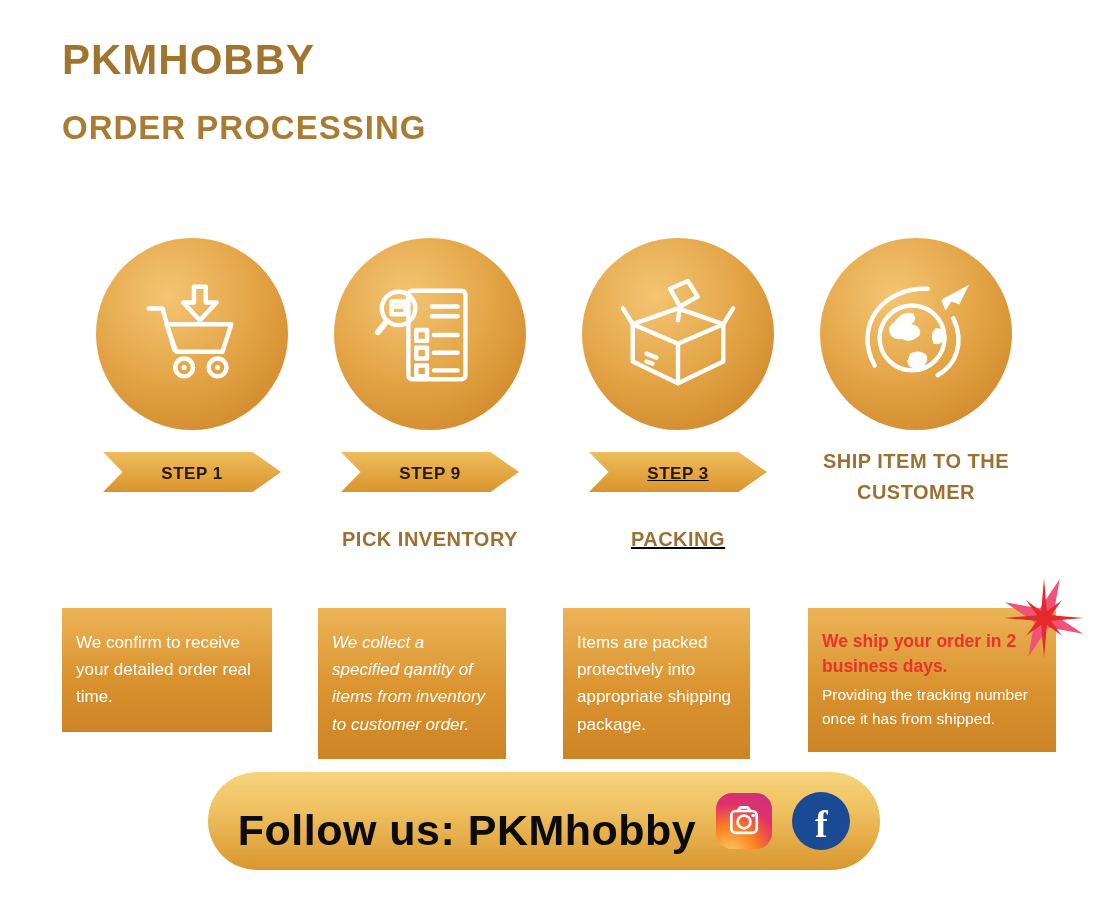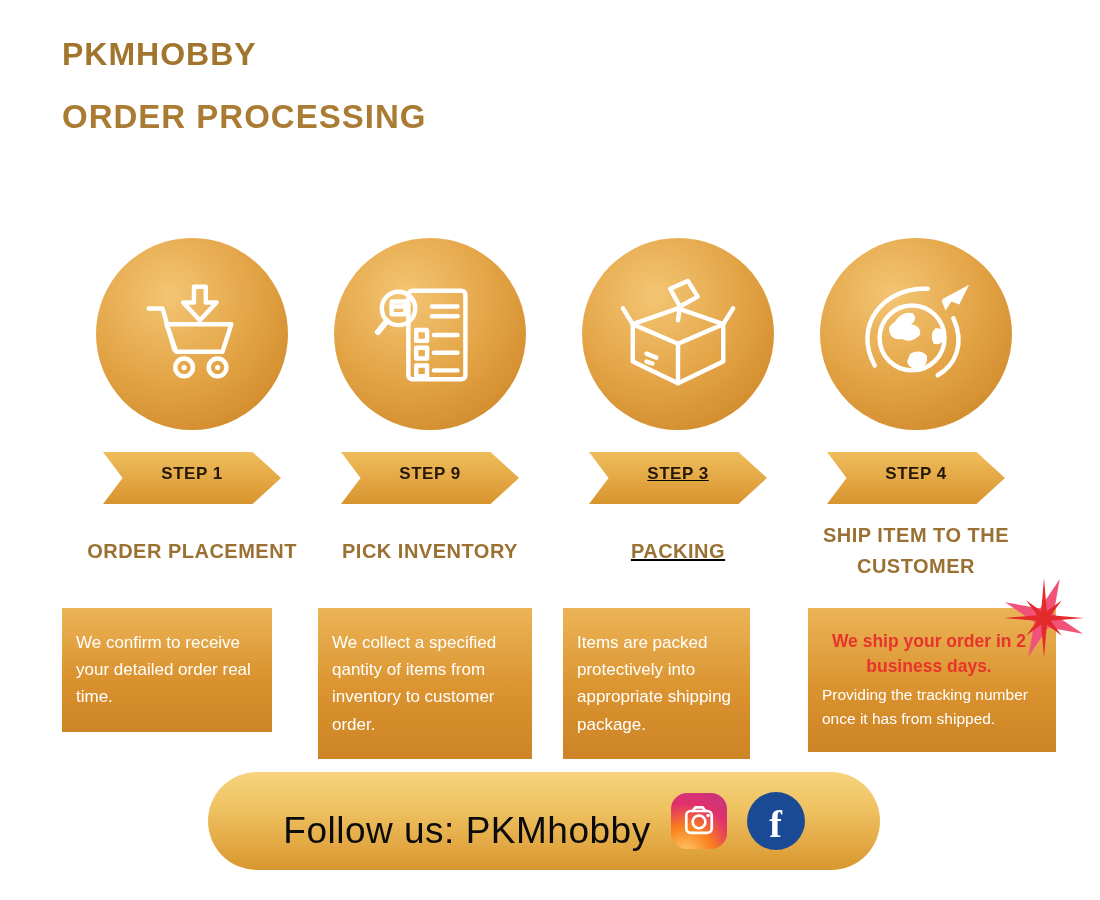--- a/index.html
+++ b/index.html
@@ -1,73 +1,73 @@
 <!DOCTYPE html>
 <html><head>
 <meta charset="utf-8">
 <style>
   * { margin:0; padding:0; box-sizing:border-box; }
   body { background:#ffffff; font-family:"Liberation Sans", sans-serif; }
   .canvas { position:relative; width:1100px; height:900px; background:#ffffff; overflow:hidden; }
 
   
   .header { position:absolute; left:62px; top:36px; }
-  .brand { font-size:32px; font-weight:bold; letter-spacing:1px; color:#a2752f; }
+  .brand { font-size:42px; font-weight:bold; letter-spacing:1px; color:#a2752f; }
   .subtitle { margin-top:25px; font-size:33px; font-weight:bold; letter-spacing:1px; color:#aa7c33; }
 
   
   .col { position:absolute; top:238px; width:220px; text-align:center; }
   .col1 { left:82px; } .col2 { left:320px; } .col3 { left:568px;text-decoration:underline; } .col4 { left:806px; }
 
   .circle {
     width:192px; height:192px; border-radius:50%;
     margin:0 auto;
     background: radial-gradient(circle at 38% 30%, #f3c573 0%, #e3a446 48%, #c87e1f 100%);
     display:flex; align-items:center; justify-content:center;
   }
   .circle svg { width:118px; height:118px; }
   .icon-stroke { stroke:#ffffff; stroke-width:4.5; fill:none; stroke-linecap:round; stroke-linejoin:round; }
   .icon-fill { fill:#ffffff; stroke:none; }
 
   .badge {
-    margin:22px auto 0 auto; width:178px; height:52px; line-height:44px;
+    margin:22px auto 0 auto; width:178px; height:40px; line-height:44px;
     font-size:17px; font-weight:bold; color:#241708; letter-spacing:0.5px;
     background: linear-gradient(180deg, #efbd5c 0%, #d9942e 100%);
     clip-path: polygon(0 0, 84% 0, 100% 50%, 84% 100%, 0 100%, 11% 50%);
   }
 
   .step-title {
     margin-top:14px; min-height:66px;
     display:flex; align-items:center; justify-content:center;
     font-size:20px; font-weight:bold; letter-spacing:0.5px; color:#9a7133; line-height:1.55;
   }
 
   
   .desc {
     position:absolute; top:608px; text-align:left;
     padding:21px 14px; color:#ffffff; font-size:17px; line-height:1.6;
     background: linear-gradient(180deg, #ecb457 0%, #da932f 55%, #cd8426 100%);
   }
   .desc1 { left:62px;  width:210px; }
-  .desc2 { left:318px; width:214px; }
+  .desc2 { left:318px; width:188px;font-style:italic; }
   .desc3 { left:563px; width:187px; }
   .desc4 { left:808px; width:248px; padding-right:20px; }
-  .desc-highlight { display:block; color:#e8342c; font-weight:bold; font-size:17.5px; line-height:1.45; margin-bottom:3px;text-align:center; }
+  .desc-highlight { display:block; color:#e8342c; font-weight:bold; font-size:17.5px; line-height:1.45; margin-bottom:3px; }
   .desc-rest { display:block; font-size:15.5px; line-height:1.55; }
 
   .burst { position:absolute; top:-32px; right:-30px; width:84px; height:84px; }
 
   
   .follow {
     position:absolute; left:208px; top:772px; width:672px; height:98px;
     border-radius:52px;
     background: linear-gradient(180deg, #f7d47e 0%, #eec05f 40%, #d9962e 100%);
     display:flex; align-items:center; justify-content:center; gap:20px;
   }
-  .follow-label { font-size:37px; font-weight:normal; color:#0b0b0b; letter-spacing:0.5px;margin-top:19px; }
+  .follow-label { font-size:43px; font-weight:bold; color:#0b0b0b; letter-spacing:0.5px;margin-top:19px; }
   .ig {
     width:56px; height:56px; border-radius:16px;
     background: radial-gradient(circle at 25% 110%, #fdd06a 0%, #fa7e1e 38%, #e1306c 68%, #c13584 100%);
     display:flex; align-items:center; justify-content:center;
   }
   .ig svg { width:40px; height:40px; }
   .fb {
     width:58px; height:58px; border-radius:50%;
     background:#1a4a94; color:#ffffff;
     display:flex; align-items:center; justify-content:center;
@@ -93,21 +93,20 @@
           <path d="M34 50 L100 50 L91 78 L44 78 Z"></path>
           <circle cx="52" cy="94" r="9"></circle>
           <circle cx="86" cy="94" r="9"></circle>
           <path d="M62 12 h12 v16 h11 L68 46 L51 28 h11 Z"></path>
         </g>
         <circle class="icon-fill" cx="52" cy="94" r="2.6"></circle>
         <circle class="icon-fill" cx="86" cy="94" r="2.6"></circle>
       </svg>
     </div>
     <div class="badge">STEP 1</div>
-    <div class="step-title">ORDER PLACEMENT</div>
   </div>
 
   <div class="col col2">
     <div class="circle">
       <svg viewBox="0 0 120 120">
         <g class="icon-stroke">
           <rect x="38" y="16" width="58" height="90" rx="4"></rect>
           <line x1="62" y1="32" x2="88" y2="32"></line>
           <line x1="62" y1="42" x2="88" y2="42"></line>
           <rect x="46" y="56" width="11" height="11"></rect>
@@ -157,21 +156,20 @@
           <path d="M98 44 C 110 70, 100 92, 82 102"></path>
         </g>
         <g class="icon-fill">
           <path d="M38 48 q8 -12 19 -9 q5 7 -2 11 q11 2 9 11 q-9 9 -18 4 q-11 2 -13 -7 q-2 -6 5 -10 z"></path>
           <path d="M54 80 q10 -5 17 2 q2 9 -7 13 q-11 2 -13 -7 z"></path>
           <path d="M80 54 q9 0 9 9 q-2 9 -11 7 q-5 -9 2 -16 z"></path>
           <path d="M88 24 L114 10 L104 30 L96 27 L90 36 L86 26 Z"></path>
         </g>
       </svg>
     </div>
-    <div class="badge">STEP 4</div>
     <div class="step-title">SHIP ITEM TO THE CUSTOMER</div>
   </div>
 
   <div class="desc desc1">We confirm to receive your detailed order real time.</div>
   <div class="desc desc2">We collect a specified qantity of items from inventory to customer order.</div>
   <div class="desc desc3">Items are packed protectively into appropriate shipping package.</div>
   <div class="desc desc4">
     <span class="desc-highlight">We ship your order in 2 business days.</span>
     <span class="desc-rest">Providing the tracking number once it has from shipped.</span>
     <svg class="burst" viewBox="0 0 80 80">

